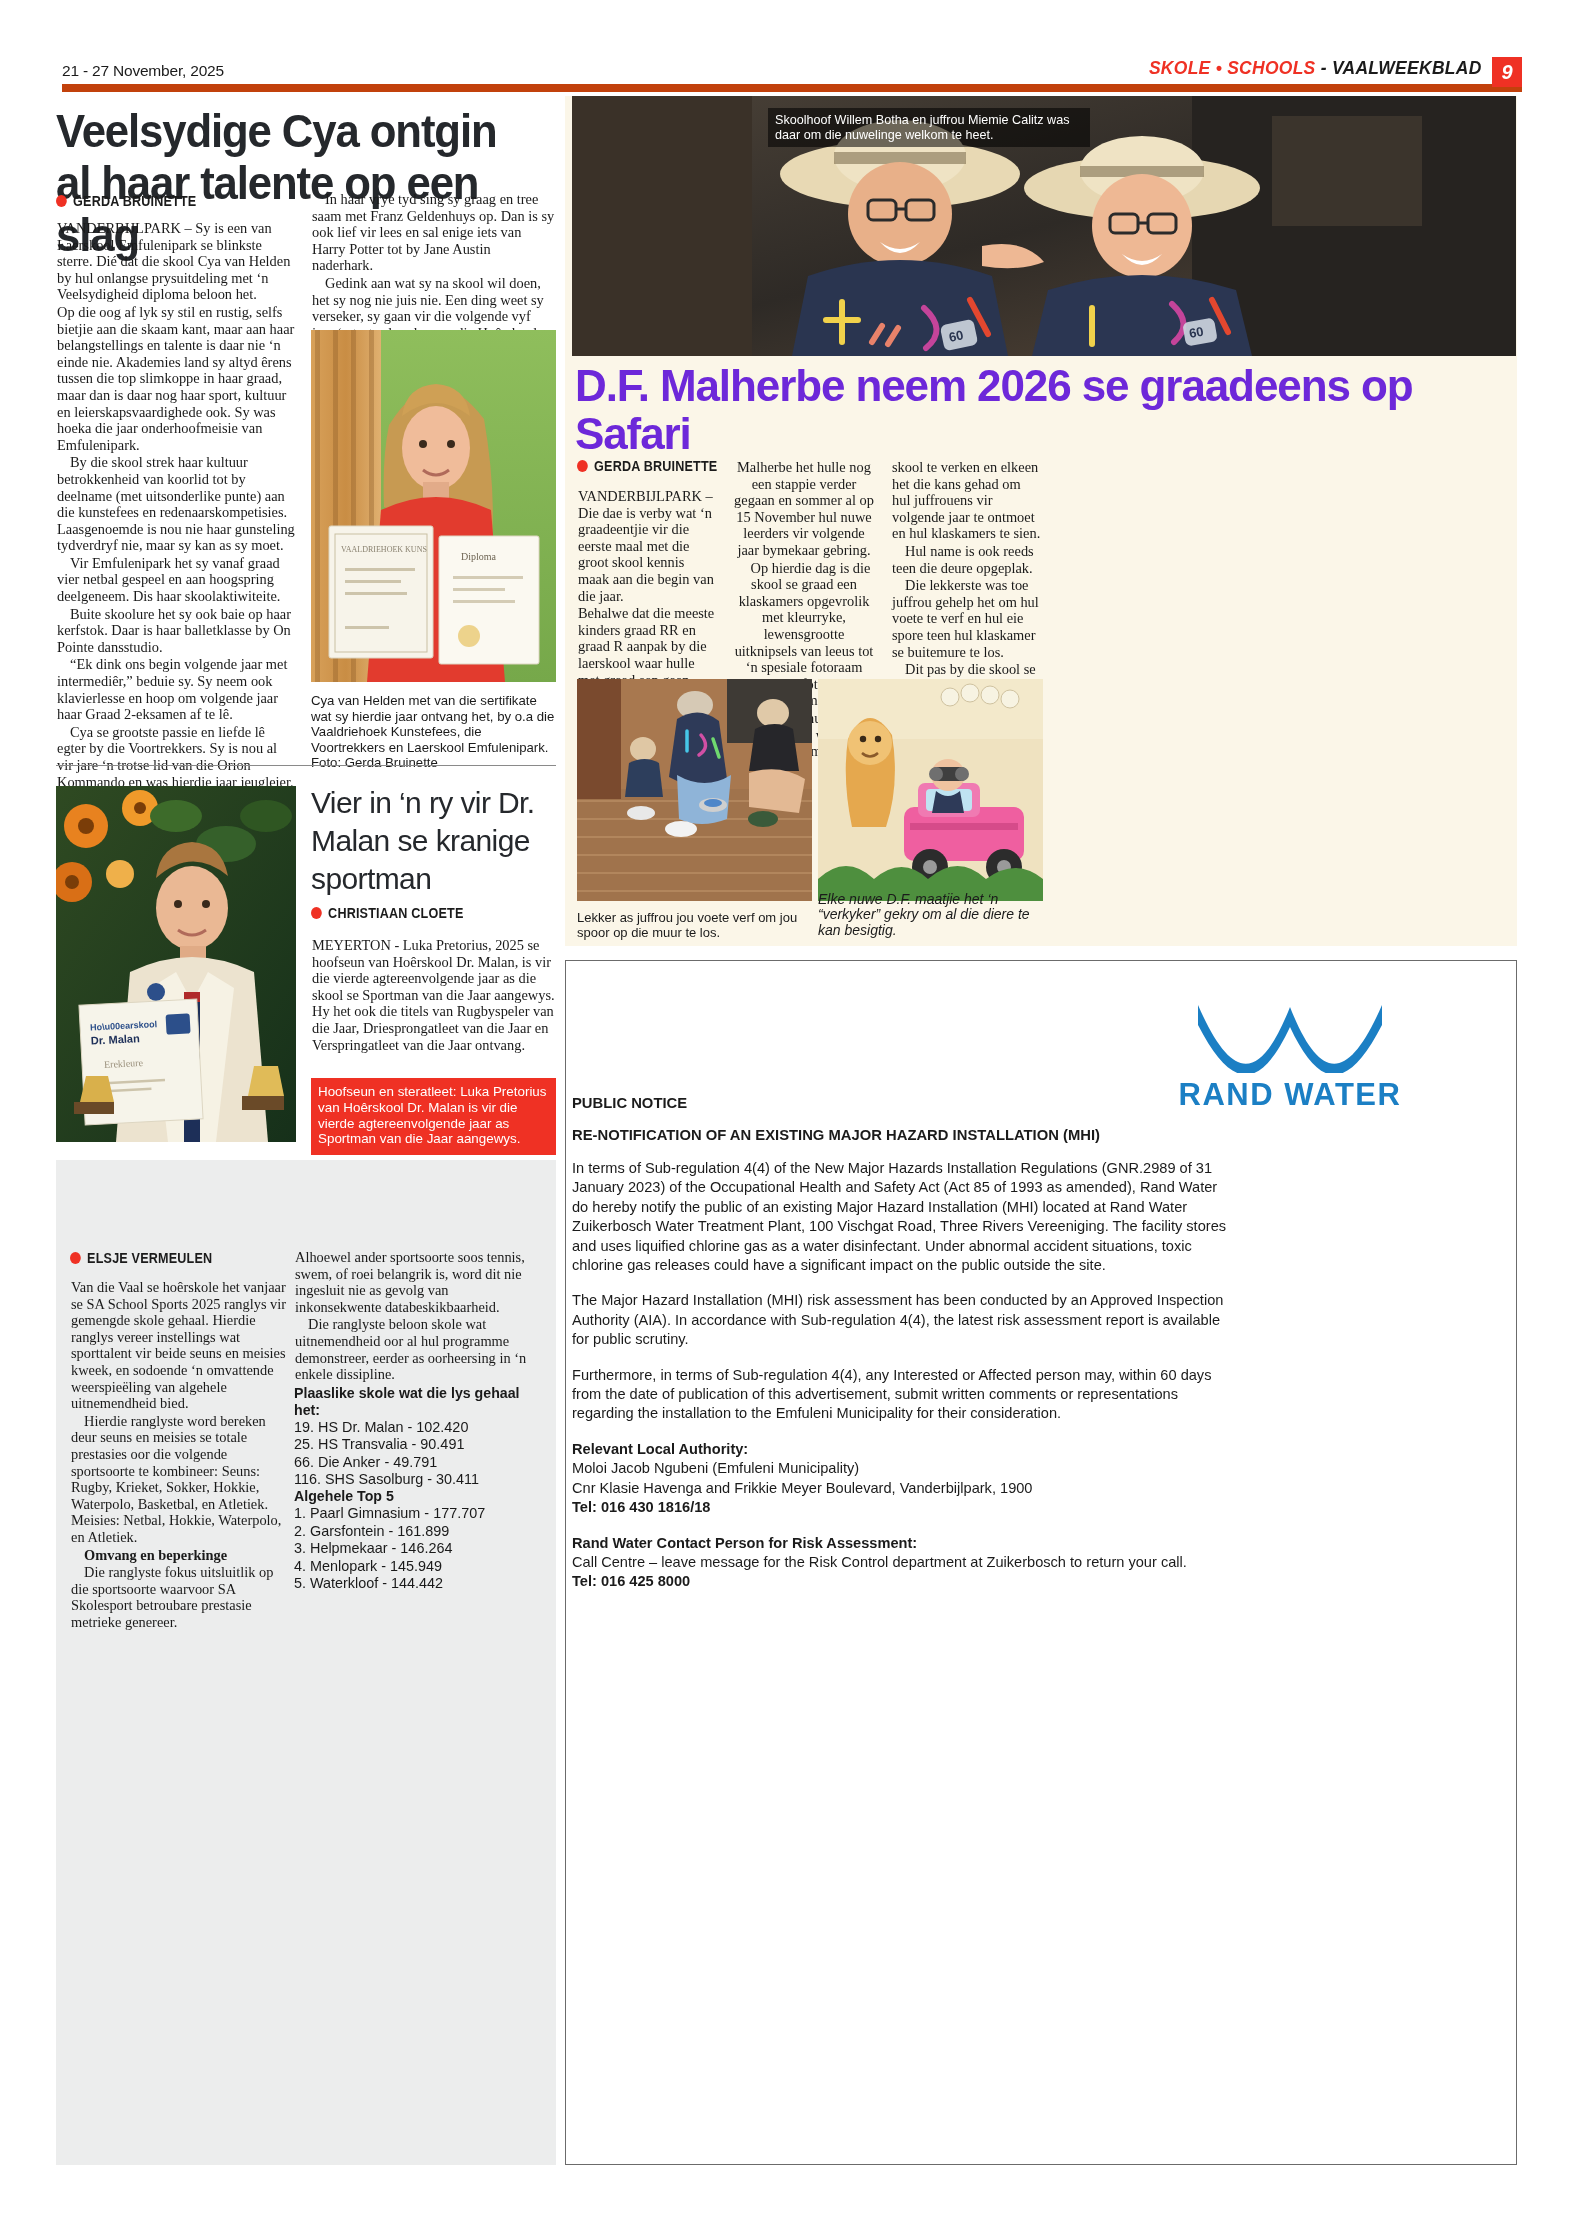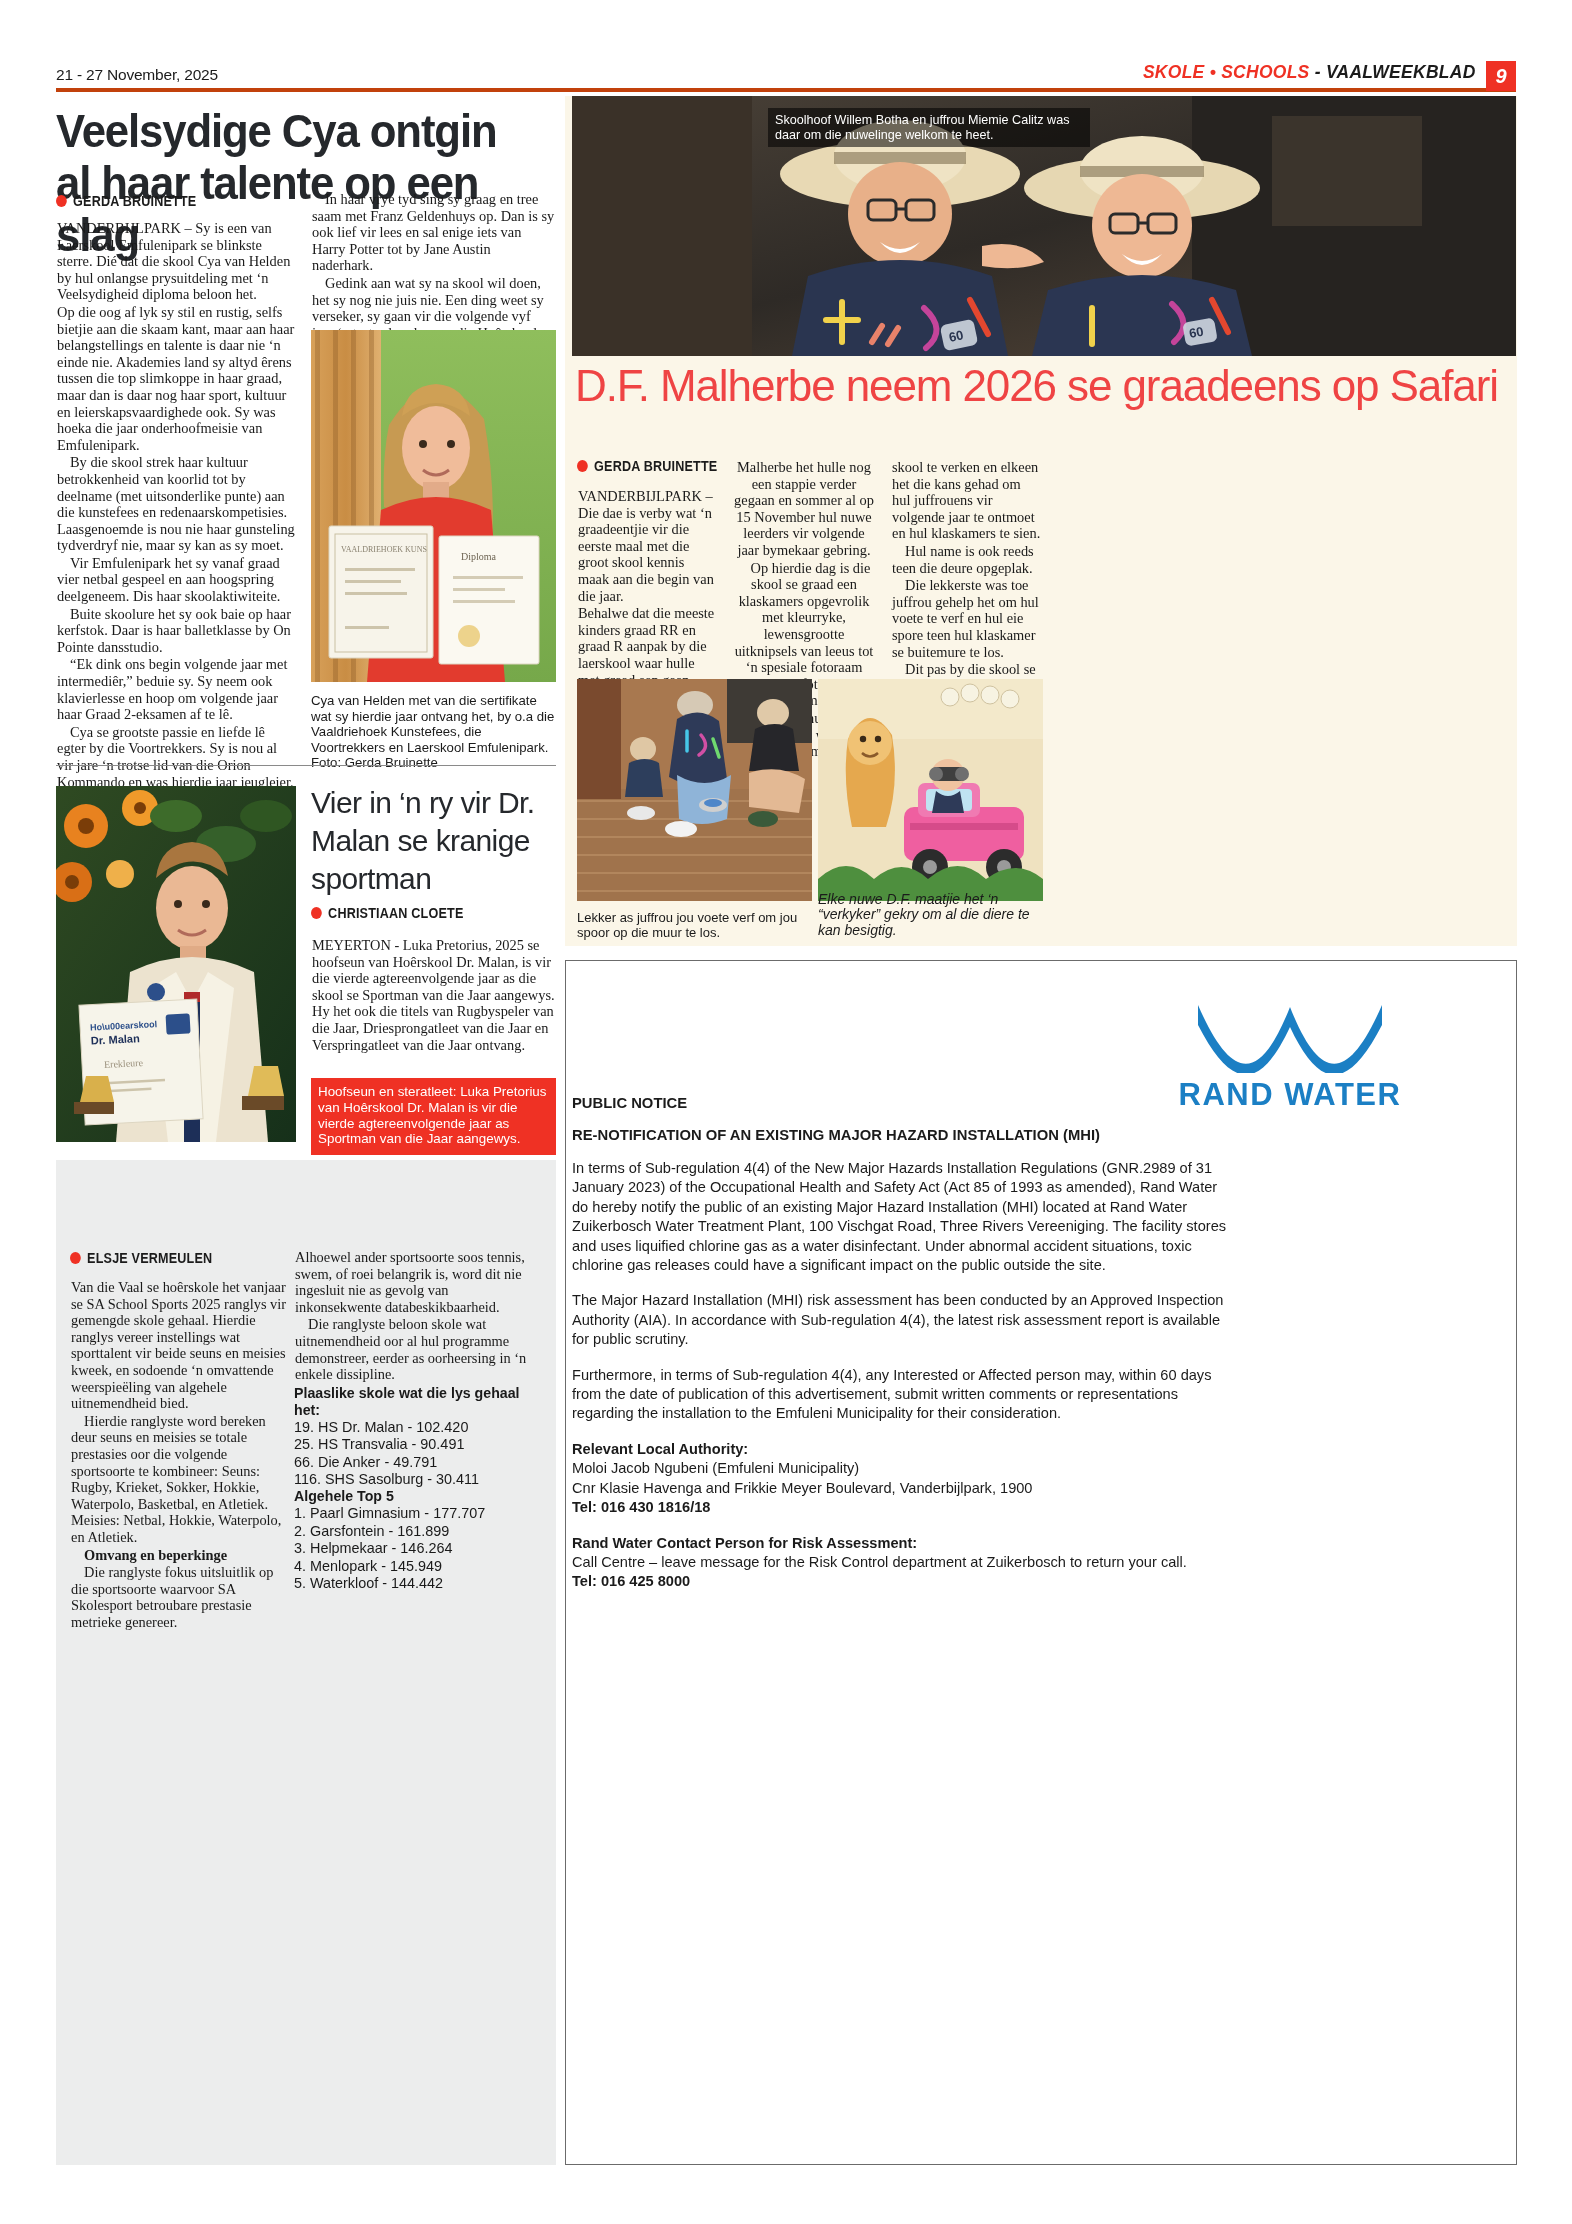--- a/index.html
+++ b/index.html
@@ -5,22 +5,22 @@
   * { box-sizing: border-box; margin: 0; padding: 0; }
   html, body {
     width: 1572px; height: 2224px;
     background: #ffffff;
     font-family: "Liberation Serif", serif;
   }
   .page { position: relative; width: 1572px; height: 2224px; background:#fff; padding: 0; }
 
   
   .masthead {
-    position: absolute; left: 56px; top: 58px; width: 1460px; height: 34px;
-    border-bottom: 4px solid #c2410c;
+    position: absolute; left: 62px; top: 58px; width: 1460px; height: 34px;
+    border-bottom: 8px solid #c2410c;
     display: flex; align-items: flex-end; justify-content: space-between;
   }
   .masthead-date {
     font-family: "Liberation Sans", sans-serif;
     font-size: 15.5px; color: #1b1b1b; letter-spacing: -0.2px; padding-bottom: 4px;
   }
   .masthead-right { display: flex; align-items: flex-start; gap: 0; padding-bottom: 0; }
   .masthead-title {
     font-family: "Liberation Sans", sans-serif; font-weight: bold; font-style: italic;
     font-size: 19px; letter-spacing: 0.3px; transform: scaleX(0.92); transform-origin: right bottom;
@@ -82,22 +82,22 @@
     padding: 5px 7px;
   }
 
   
   .a2-panel {
     position: absolute; left: 565px; top: 96px; width: 952px; height: 850px;
     background: #fbf6e8; z-index: 0;
   }
   .a2-head {
     position: absolute; left: 575px; top: 362px; width: 940px;
-    font-family: "Liberation Sans", sans-serif; font-weight: normal;
-    font-size: 44px; line-height: 48px; letter-spacing: -1.1px; color: #ef4444;
+    font-family: "Liberation Sans", sans-serif; font-weight: bold;
+    font-size: 44px; line-height: 48px; letter-spacing: -1.1px; color: #6d28d9;
   }
   .a2-byline { position: absolute; left: 577px; top: 458px; }
   .a2-c1 { position: absolute; left: 577px; top: 487px; width: 140px; }
   .a2-c2 { position: absolute; left: 730px; top: 458px; width: 148px; text-align: center; }
   .a2-c3 { position: absolute; left: 891px; top: 458px; width: 152px; }
 
   .a2-ph1 { position:absolute; left:577px; top:679px; width:235px; height:222px; overflow:hidden; }
   .a2-ph2 { position:absolute; left:818px; top:679px; width:225px; height:222px; overflow:hidden; }
   .a2-cap1 { position:absolute; left:577px; top:910px; width:235px;
     font-family:"Liberation Sans", sans-serif; font-size: 13px; line-height:15.4px; color:#1b1b1b; }

